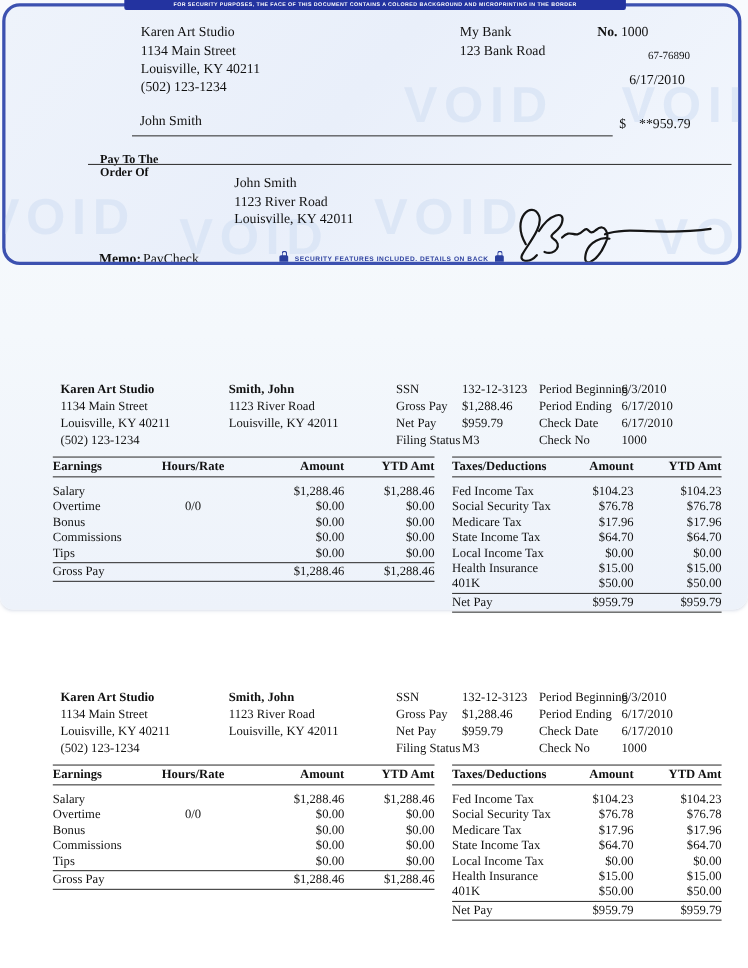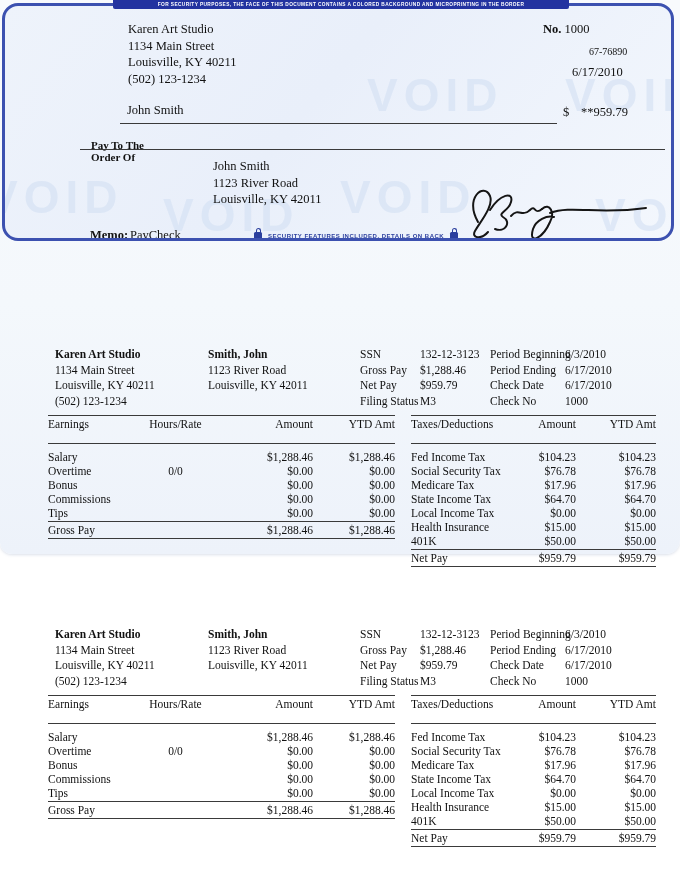--- a/index.html
+++ b/index.html
@@ -47,21 +47,21 @@
   .s-company{left:7px;}
   .s-emp{left:160px;}
   .s-l1{left:312px;}
   .s-v1{left:372px;}
   .s-l2{left:442px;}
   .s-v2{left:517px;}
   .tables{display:flex;align-items:flex-start;margin-top:2px;}
   .tbl-left{width:347px;}
   .tbl-right{width:245px;margin-left:16px;}
   .t-head{display:flex;border-top:1.3px solid #3a3a3a;border-bottom:1.3px solid #3a3a3a;
-          padding:1px 0 12px;margin-bottom:6px;line-height:14px;}
+          padding:1px 0 2px;margin-bottom:6px;line-height:14px;font-weight:bold;}
   .t-row{display:flex;line-height:14px;}
   .t-total{display:flex;border-top:1.3px solid #3a3a3a;border-bottom:1.3px solid #3a3a3a;
            line-height:16px;margin-top:1px;}
   .c-name{flex:1;text-align:left;}
   .c-hours{width:95px;text-align:center;}
   .c-amt{width:90px;text-align:right;}
   .c-ytd{width:82px;text-align:right;}
   .d-amt{width:75px;text-align:right;}
   .d-ytd{width:80px;text-align:right;}
 </style>
@@ -81,20 +81,24 @@
       <span class="void" style="left:362px;top:30px">VOID</span>
       <span class="void" style="left:560px;top:30px">VOID</span>
 
       <div class="chk-txt" style="left:123px;top:15px">
         <div>Karen Art Studio</div>
         <div>1134 Main Street</div>
         <div>Louisville, KY 40211</div>
         <div>(502) 123-1234</div>
       </div>
 
+      <div class="chk-txt" style="left:413px;top:15px">
+        <div>My Bank</div>
+        <div>123 Bank Road</div>
+      </div>
 
       <div class="chk-txt" style="left:538px;top:15px">
         <span class="bold">No.</span>
         <span>1000</span>
       </div>
       <div class="chk-small" style="left:584px;top:40px">67-76890</div>
       <div class="chk-txt" style="left:567px;top:58px">6/17/2010</div>
 
       <div class="payto" style="left:86px;top:94px">
         <div>Pay To The</div>

